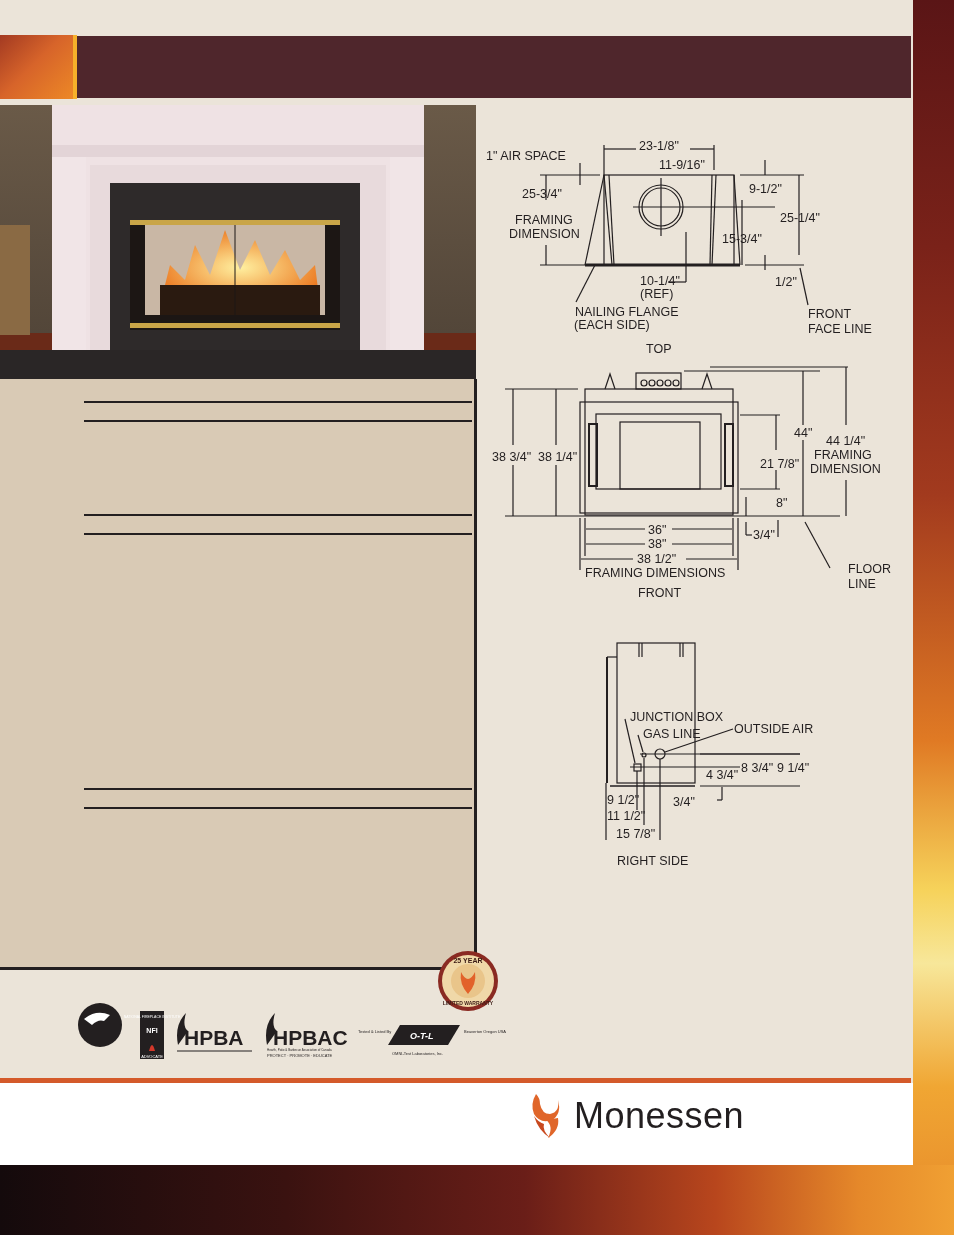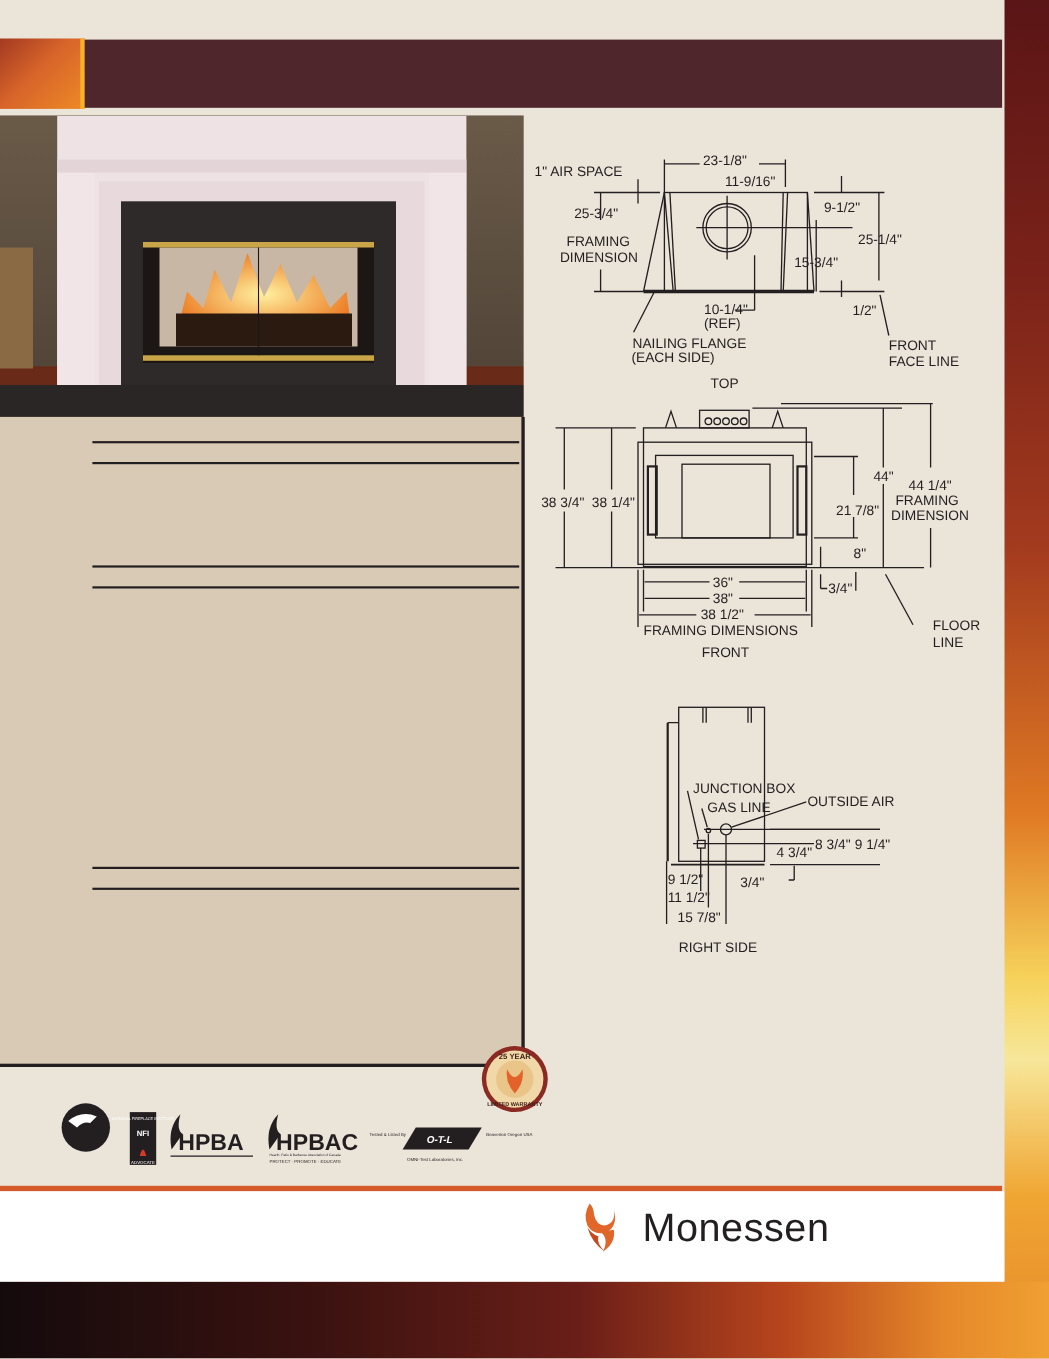--- a/index.html
+++ b/index.html
@@ -9,24 +9,24 @@
   .bottom-band{position:absolute;left:0;top:1165px;width:954px;height:70px;
     background:linear-gradient(90deg,#140a0c 0%,#3a1210 30%,#6a1e18 55%,#b8461d 75%,#e5882a 90%,#f0a033 100%);}
   .page{position:absolute;left:0;top:0;width:913px;height:1165px;background:#ebe4d9;}
   .title-bar{position:absolute;left:77px;top:36px;width:834px;height:62px;background:#4f262c;}
   .title-accent{position:absolute;left:0;top:35px;width:77px;height:64px;background:linear-gradient(135deg,#a33a22 0%,#d7642a 45%,#ee8a26 100%);}
   .title-accent::after{content:"";position:absolute;right:0;top:0;width:4px;height:100%;background:#f6b02a;}
   .photo{position:absolute;left:0;top:105px;width:476px;height:274px;overflow:hidden;background:#6b5b4a;}
   .spec-panel{position:absolute;left:0;top:379px;width:474px;height:588px;background:#d9cab5;border-right:3px solid #231f20;border-bottom:3px solid #231f20;}
   .rule{position:absolute;left:84px;width:388px;height:2px;background:#231f20;}
   .drawings{position:absolute;left:478px;top:120px;width:430px;height:760px;}
-  .logos{position:absolute;left:48px;top:995px;width:450px;height:70px;}
+  .logos{position:absolute;left:70px;top:995px;width:450px;height:70px;}
   .orange-rule{position:absolute;left:0;top:1078px;width:911px;height:5px;background:#d45a2a;}
   .footer{position:absolute;left:0;top:1083px;width:913px;height:82px;background:#fff;}
-  .brand{position:absolute;left:528px;top:1090px;display:flex;align-items:center;gap:18px;}
+  .brand{position:absolute;left:528px;top:1090px;display:flex;align-items:center;gap:8px;}
   .brand-name{font-size:36px;color:#231f20;letter-spacing:0.5px;}
   svg text{font-family:"Liberation Sans",sans-serif;}
   .badge{position:absolute;left:437px;top:950px;width:62px;height:62px;}
 </style>
 </head>
 <body>
 
 <div class="right-strip"></div>
 <div class="bottom-band"></div>
 

